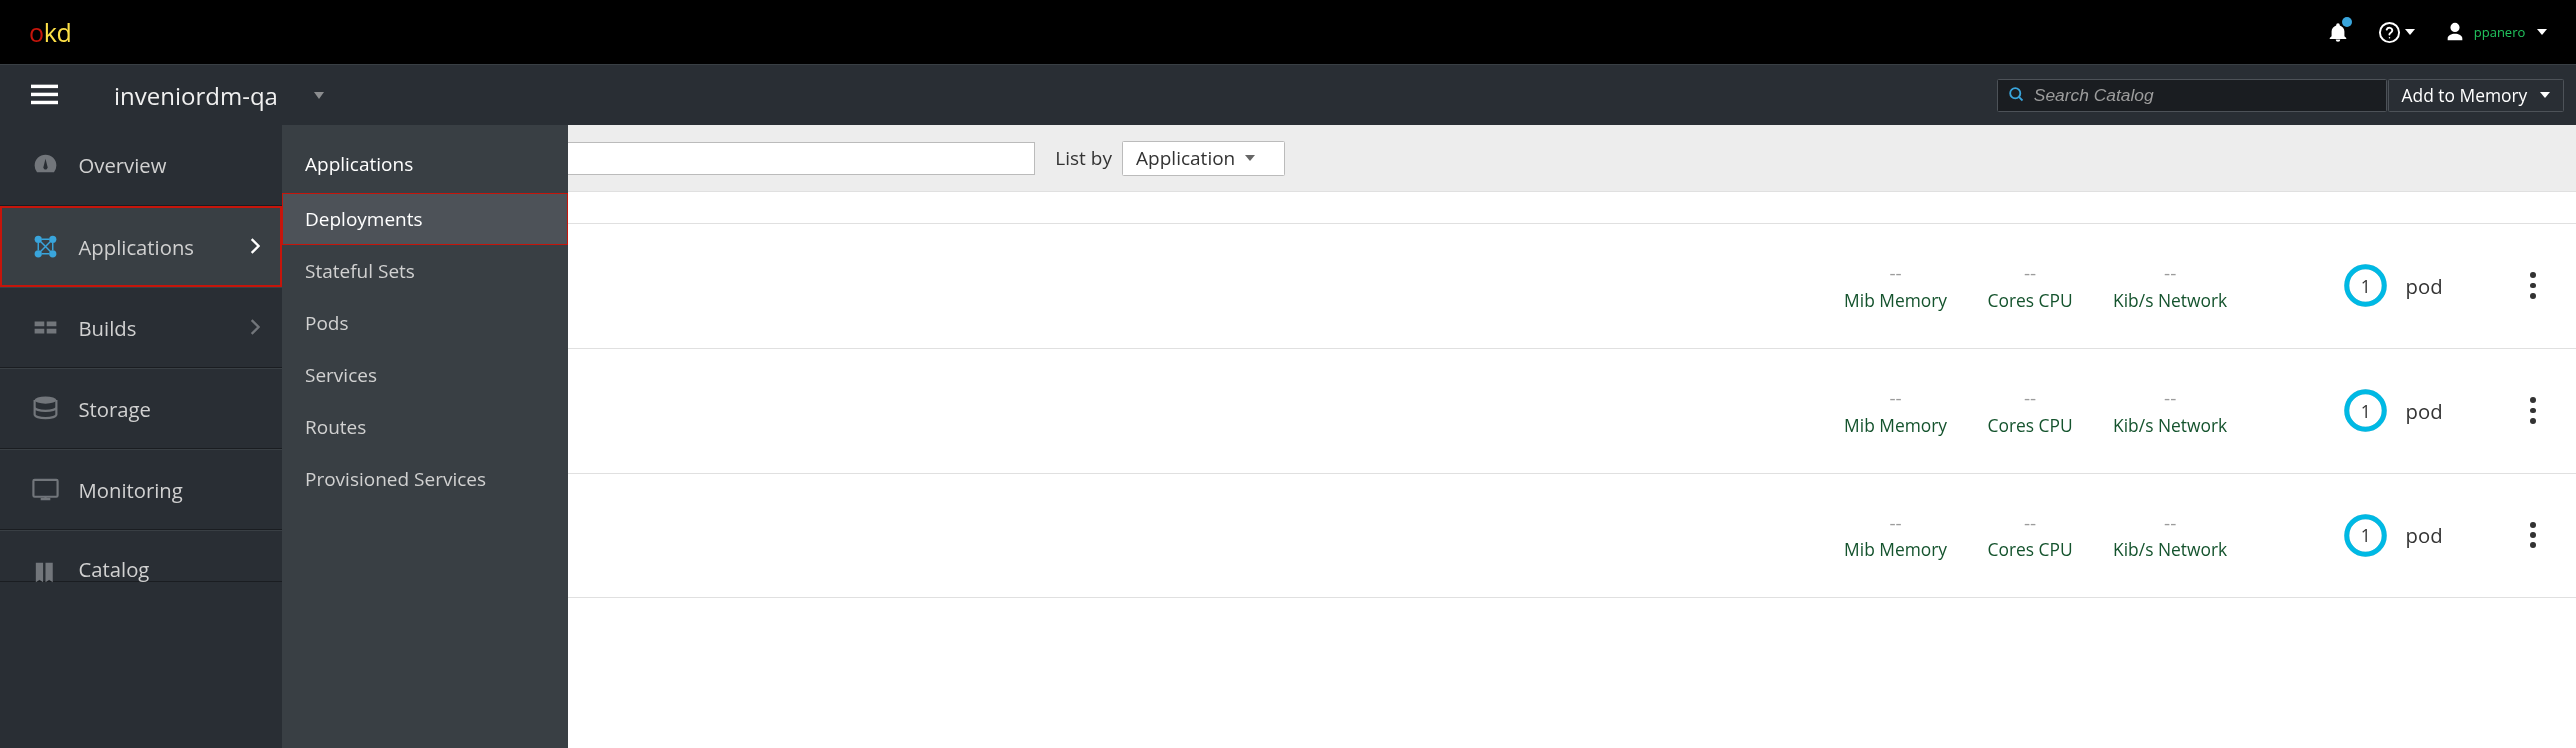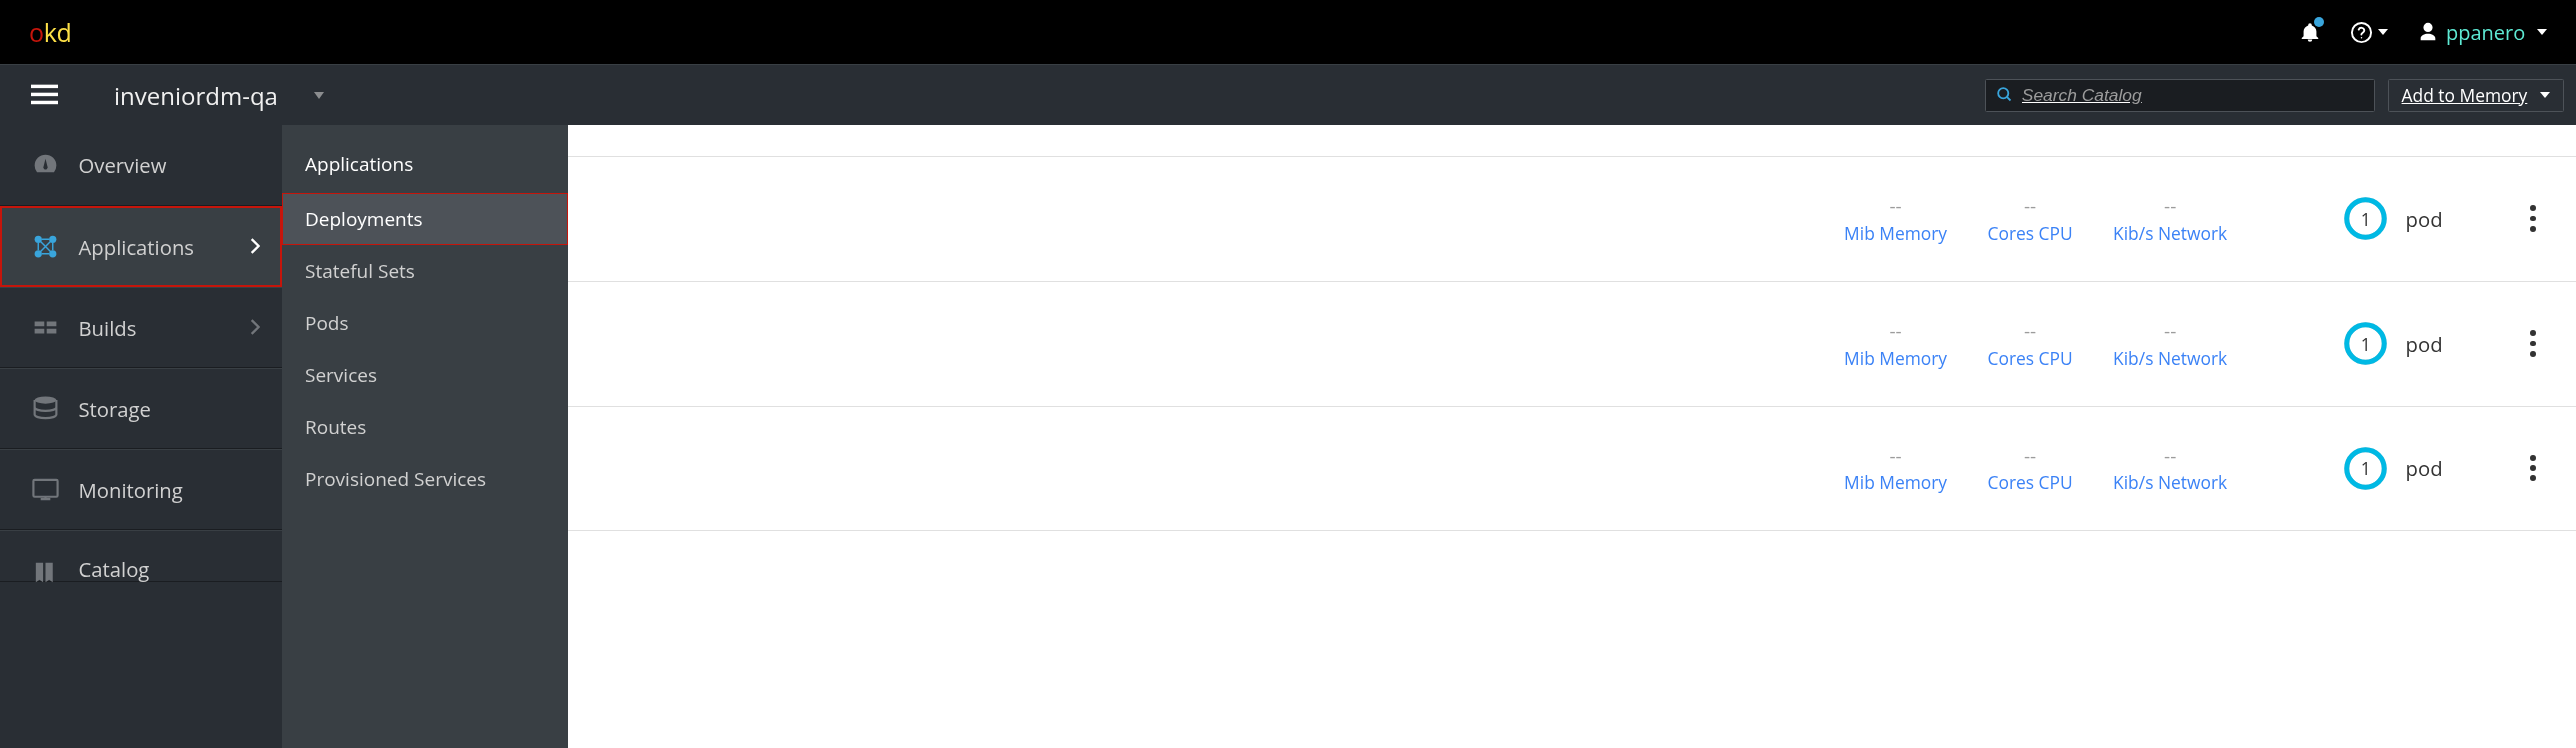--- a/index.html
+++ b/index.html
@@ -38,21 +38,21 @@
     font-size: 20.3px;
   }
   .bell-wrap { position: relative; display: inline-flex; }
   .bell-dot {
     position: absolute; top: -2.9px; right: -2.9px;
     width: 10.2px; height: 10.2px; border-radius: 50%;
     background: #39a5dc;
   }
   .masthead-icon { display: inline-flex; align-items: center; cursor: pointer; }
   .user-box { display: inline-flex; align-items: center; gap: 7.3px; font-size: 20.3px; }
-  .user-name { font-size: 20px; color: #5eead4; }
+  .user-name { font-size: 13px; color: #22c55e; }
   .caret-down-sm {
     display: inline-block; width: 0; height: 0;
     border-left: 5.1px solid transparent;
     border-right: 5.1px solid transparent;
     border-top: 6.5px solid #fff;
     margin-left: 4.4px;
   }
   
   .proj-bar {
     background: #292e34;
@@ -75,23 +75,22 @@
     color: #f0f0f0;
   }
   .proj-name-caret {
     width: 0; height: 0;
     border-left: 5.8px solid transparent;
     border-right: 5.8px solid transparent;
     border-top: 7.3px solid #8b8d8f;
   }
   .proj-right {
     margin-left: auto;
-    display: flex; align-items: center; gap: 13px;
+    display: flex; align-items: center; gap: 1px;
     padding-right: 11.6px;
-    text-decoration: underline;
   }
   .search-catalog {
     background: #1a1d21;
     border: 0.7px solid #4d5258;
     border-radius: 1.5px;
     height: 33px;
     width: 390px;
     display: flex;
     align-items: center;
     padding: 0 10.2px;
@@ -239,21 +238,21 @@
     display: flex;
     gap: 36px;
   }
   .metric {
     text-align: center;
     color: #9c9c9c;
     font-size: 17.4px;
     min-width: 94px;
   }
   .metric-val { color: #9c9c9c; font-size: 19px; line-height: 1.5; }
-  .metric-lbl { color: #3b82f6; font-size: 17.4px; }
+  .metric-lbl { color: #14532d; font-size: 17.4px; }
   .pod-count {
     display: flex; align-items: center; gap: 17.4px;
     margin-left: 116px;
     font-size: 20.3px; color: #333;
   }
   .pod-ring {
     position: relative;
     width: 45px; height: 45px;
   }
   .pod-ring svg { transform: rotate(-90deg); }
@@ -411,20 +410,30 @@
       <div class="submenu-item selected">Deployments</div>
       <div class="submenu-item">Stateful Sets</div>
       <div class="submenu-item">Pods</div>
       <div class="submenu-item">Services</div>
       <div class="submenu-item">Routes</div>
       <div class="submenu-item">Provisioned Services</div>
     </div>
   </div>
 
   <div class="main">
+    <div class="toolbar">
+      <input type="text" class="filter-input" style="">
+      <div class="listby-wrap">
+        <span>List by</span>
+        <div class="listby-select">
+          <span>Application</span>
+          <span class="listby-caret"></span>
+        </div>
+      </div>
+    </div>
 
     <div class="rows-area">
 
       <div class="row">
         <div class="metrics">
           <div class="metric">
             <div class="metric-val">--</div>
             <div class="metric-lbl">Mib Memory</div>
           </div>
           <div class="metric">

